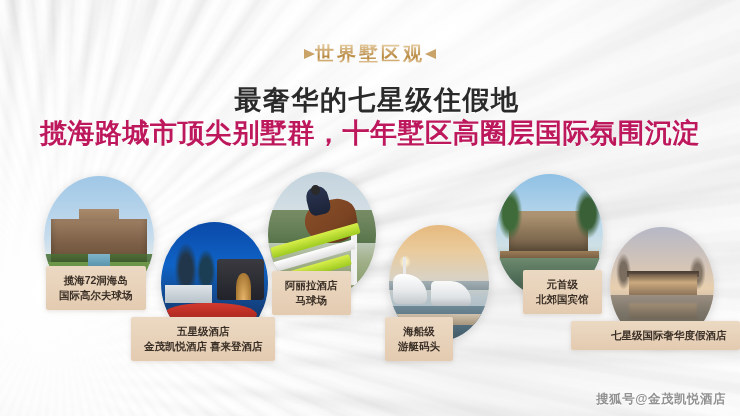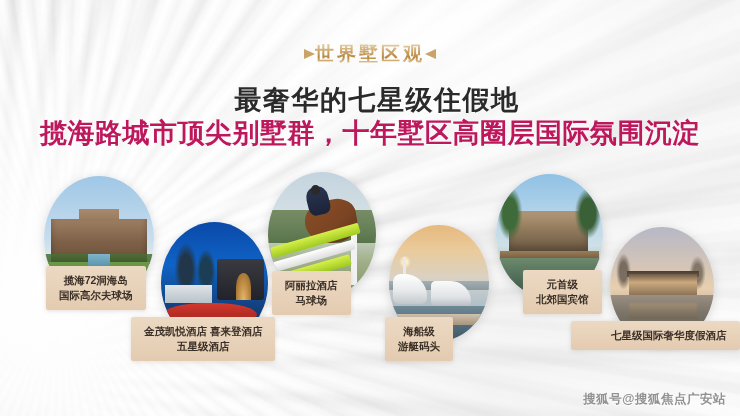--- a/index.html
+++ b/index.html
@@ -248,22 +248,22 @@
           <div class="n-tree"></div>
             <div class="n-tree2"></div>
           <div class="n-gate"></div>
             <div class="n-arch"></div>
           <div class="n-wall"></div>
             <div class="n-road"></div>
             <div class="n-flower"></div>
         </div>
       </div>
       <div class="pill" style="left:131px;top:317px;">
+        <div>五星级酒店</div>
         <div>金茂凯悦酒店 喜来登酒店</div>
-        <div>五星级酒店</div>
       </div>
     </div>
 
     <div class="item">
       <div class="oval eq-sky" style="left:268px;top:172px;width:108px;height:126px;">
         <div class="ph">
           <div class="eq-trees"></div>
           <div class="eq-horse"></div>
             <div class="eq-rider"></div>
             <div class="eq-head"></div>
@@ -323,17 +323,17 @@
           <div class="du-water"></div>
             <div class="du-refl"></div>
         </div>
       </div>
       <div class="pill" style="left:571px;top:321px;padding-left:40px;">
         <div>七星级国际奢华度假酒店</div>
       </div>
     </div>
 
     <div class="watermark">
-      <span>搜狐号@搜狐焦点广安站</span>
+      <span>搜狐号@金茂凯悦酒店</span>
     </div>
 
   </div>
 </div>
 
 </body></html>

